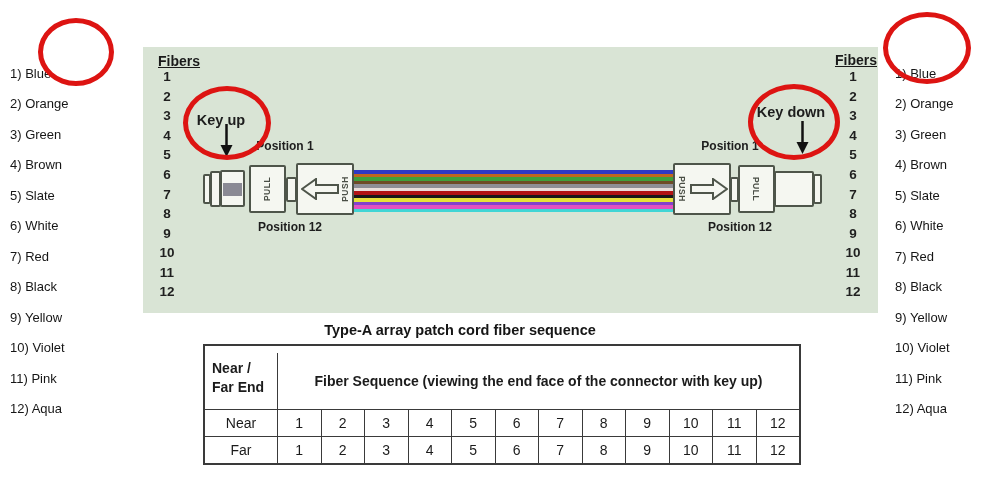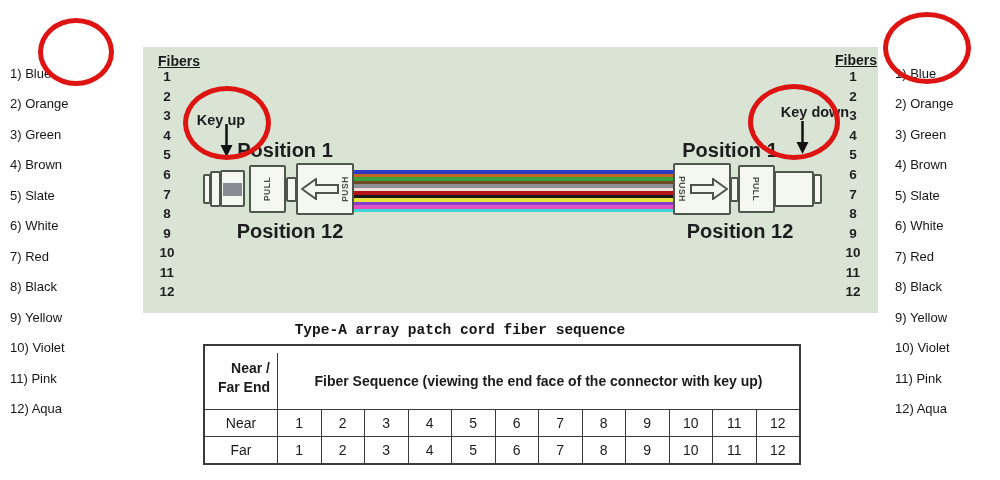--- a/index.html
+++ b/index.html
@@ -56,39 +56,39 @@
   .dir-arrow { position:absolute; }
   .da-left  { left:301px; top:178px; }
   .da-right { left:690px; top:178px; }
 
   
   .ribbon { position:absolute; left:352px; top:170px; width:322px; height:42px; display:flex; flex-direction:column; }
   .stripe { width:100%; height:3.5px; }
 
   
   .pos-label, .key-label { position:absolute; width:120px; text-align:center; font-weight:bold; color:#1d1d1d; }
-  .pos-label { font-size:20px; }
+  .pos-label { font-size:12px; }
   .key-label { font-size:14.5px; }
   .pos1-left   { left:225px; top:139px; }
   .pos12-left  { left:230px; top:220px; }
   .pos1-right  { left:670px; top:139px; }
   .pos12-right { left:680px; top:220px; }
   .key-up-lbl   { left:161px; top:112px; }
-  .key-down-lbl { left:755px; top:104px; }
+  .key-down-lbl { left:731px; top:104px; }
   .key-arrow { position:absolute; }
   .ka-left  { left:220px; top:124px; }
   .ka-right { left:796px; top:121px; }
 
   
-  .tbl-title { position:absolute; left:130px; top:322px; width:660px; text-align:center; font-size:14.5px; font-weight:bold; color:#151515;font-family:Liberation Mono, monospace; }
+  .tbl-title { position:absolute; left:130px; top:322px; width:660px; text-align:center; font-size:14.5px; font-weight:bold; color:#151515; }
   .seq-table { position:absolute; left:203px; top:344px; display:grid; grid-template-columns:72px repeat(12, 43.5px); grid-template-rows:63px 27px 27px; border:2px solid #3a3a3a; background:#ffffff; }
   .cell { display:flex; align-items:center; justify-content:center; font-size:14px; color:#1b1b1b; }
   .cell-border-l { border-left:1.5px solid #3a3a3a; }
   .cell-border-t { border-top:1.5px solid #3a3a3a; }
-  .c-corner { grid-column:1; grid-row:1; font-weight:bold; line-height:1.35; text-align:right; }
+  .c-corner { grid-column:1; grid-row:1; font-weight:bold; line-height:1.35; text-align:left; }
   .c-corner span { display:inline-block; width:58px; }
   .c-seq { grid-column:2 / span 12; grid-row:1; font-weight:bold; text-align:center;margin-top:7px; }
 </style>
 </head>
 <body>
 
 <div class="stage">
 
   <div class="legend legend-left">
     <div class="legend-item">1) Blue</div>

